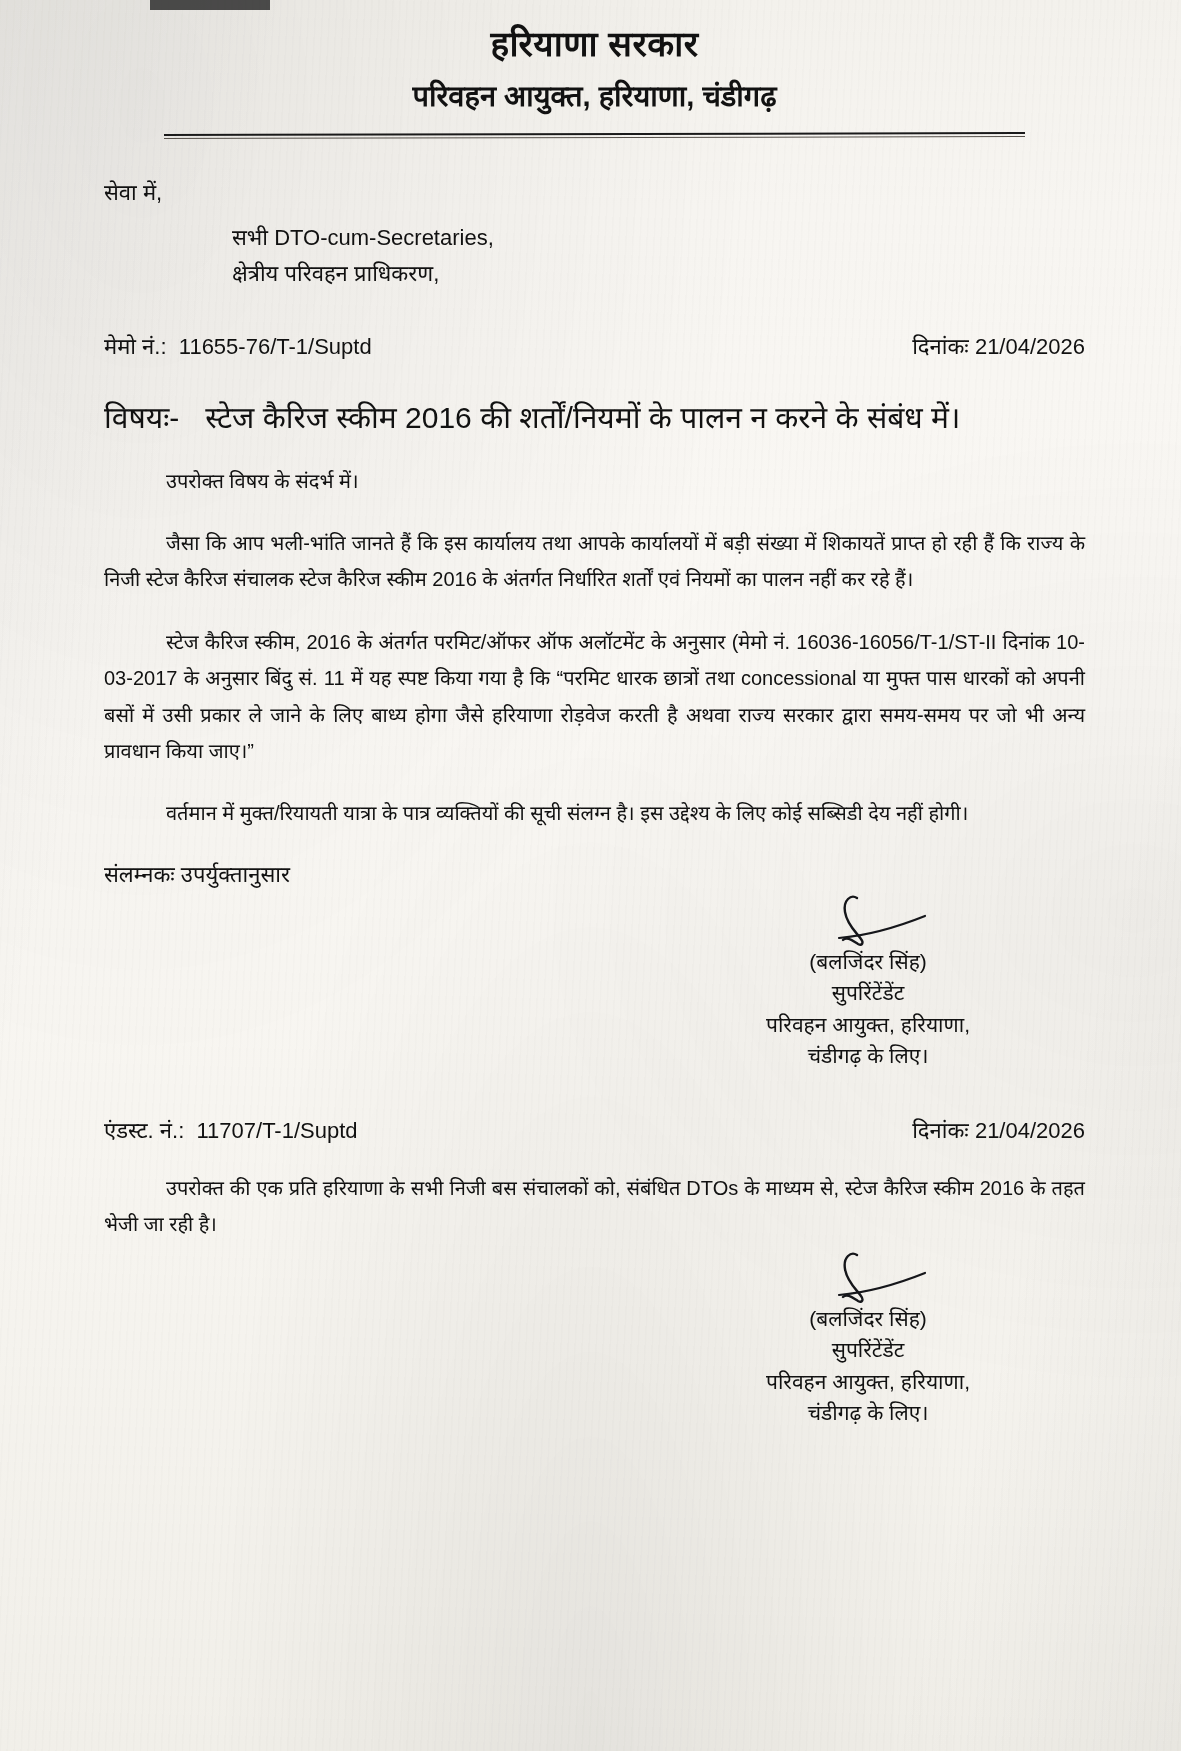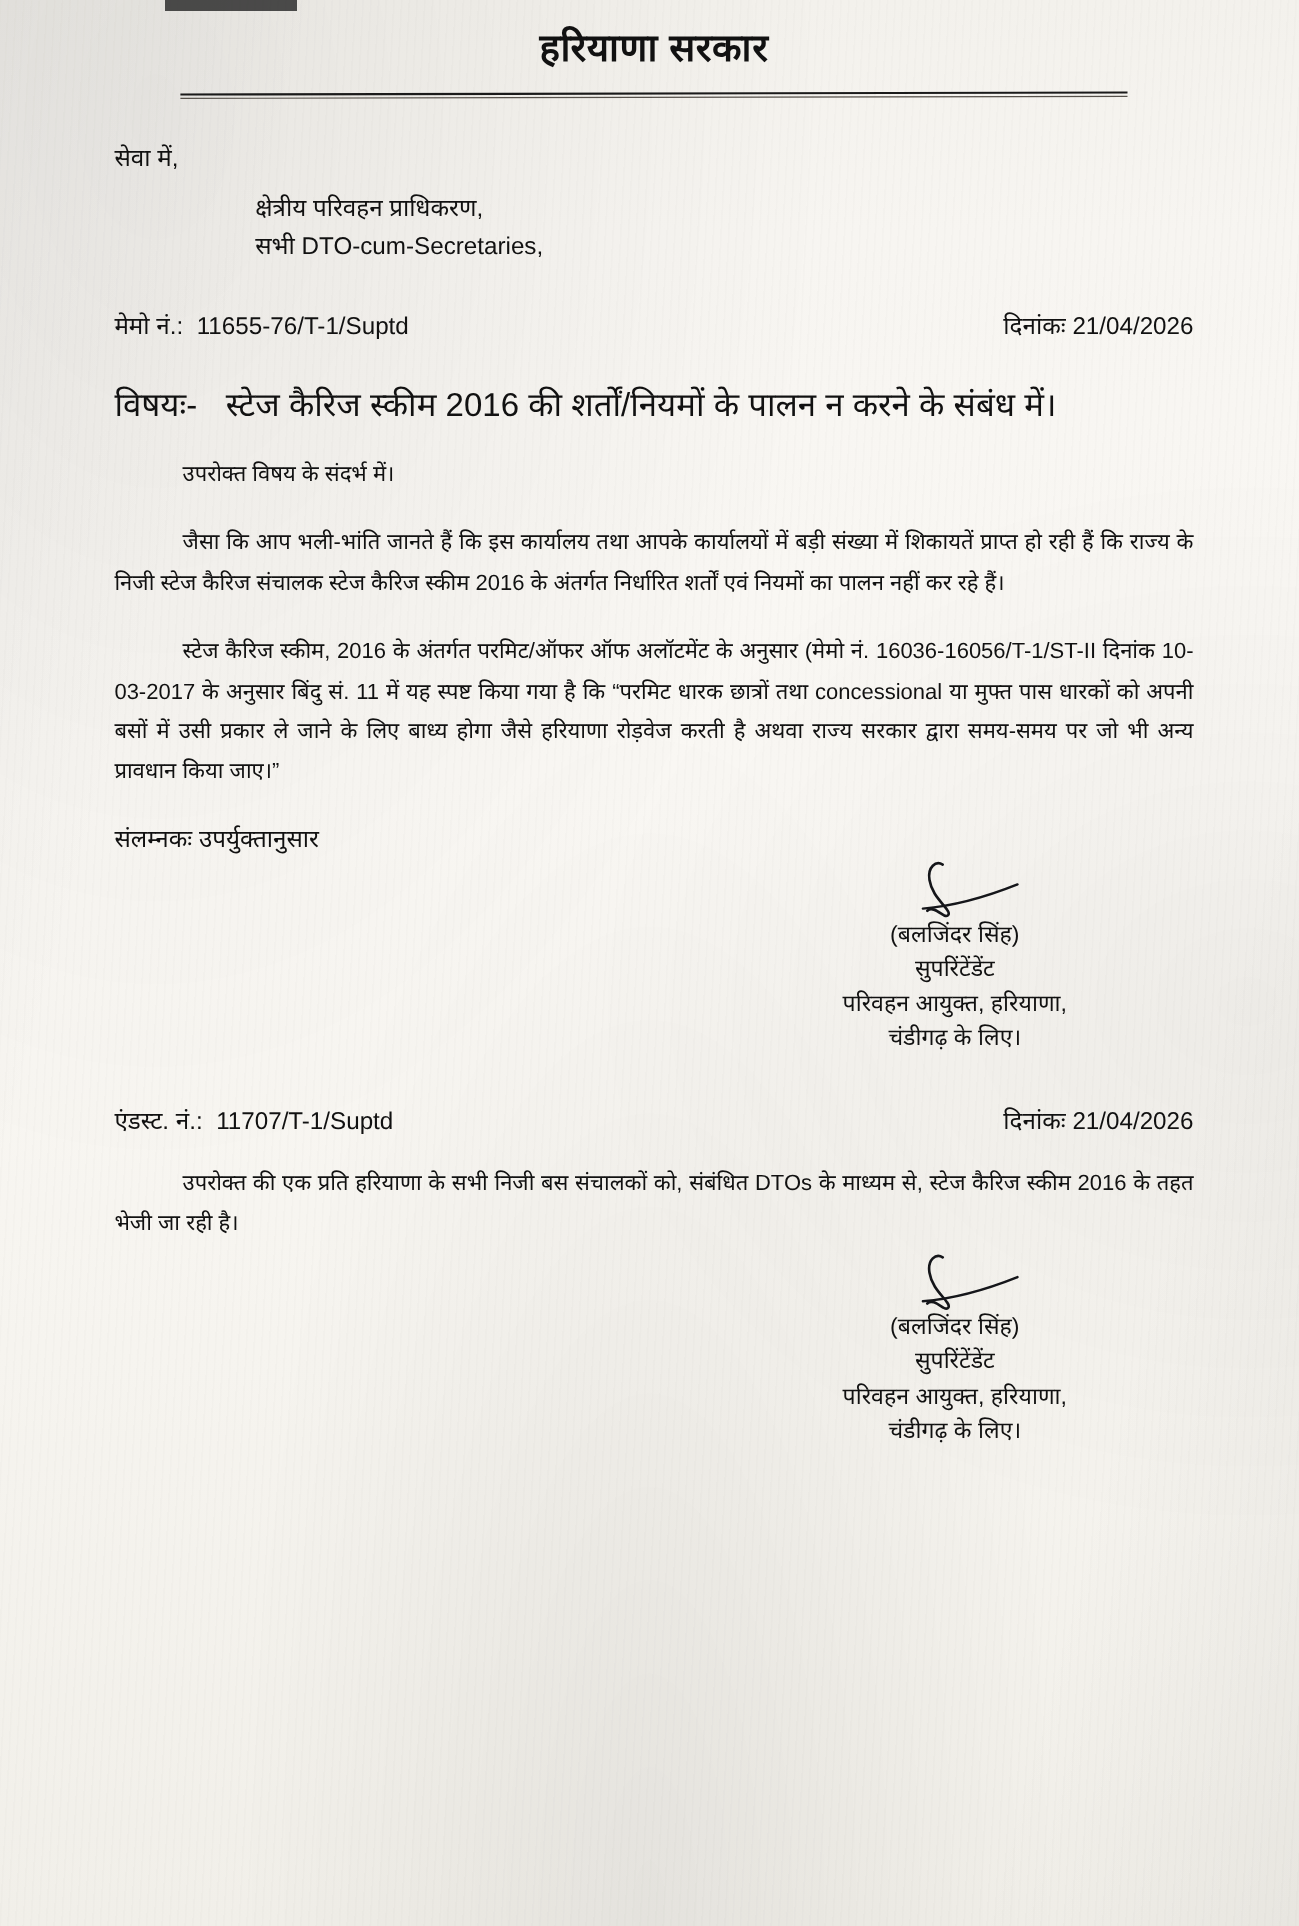--- a/index.html
+++ b/index.html
@@ -175,27 +175,28 @@
 <body>
 
 <div class="page">
   <div class="paper-grain"></div>
   <div class="scan-edge-top"></div>
 
   <div class="content">
 
     <div class="letterhead">
       <div class="gov-title">हरियाणा सरकार</div>
+      <div class="office-title">परिवहन आयुक्त, हरियाणा, चंडीगढ़</div>
     </div>
     <div class="rule"></div>
 
     <div class="to-line">सेवा में,</div>
     <div class="addressee">
+      <div>सभी DTO-cum-Secretaries,</div>
       <div>क्षेत्रीय परिवहन प्राधिकरण,</div>
-      <div>सभी DTO-cum-Secretaries,</div>
     </div>
 
     <div class="memo-row">
       <div class="memo-no">
         <span>मेमो नं.:</span>
         &nbsp;<span>11655-76/T-1/Suptd</span>
       </div>
       <div class="memo-date">
         <span>दिनांकः</span>
         <span>21/04/2026</span>
@@ -203,20 +204,21 @@
     </div>
 
     <div class="subject-row">
       <div class="subject-label">विषयः-</div>
       <div class="subject-text">स्टेज कैरिज स्कीम 2016 की शर्तों/नियमों के पालन न करने के संबंध में।</div>
     </div>
 
     <div class="para no-justify">उपरोक्त विषय के संदर्भ में।</div>
     <div class="para">जैसा कि आप भली-भांति जानते हैं कि इस कार्यालय तथा आपके कार्यालयों में बड़ी संख्या में शिकायतें प्राप्त हो रही हैं कि राज्य के निजी स्टेज कैरिज संचालक स्टेज कैरिज स्कीम 2016 के अंतर्गत निर्धारित शर्तों एवं नियमों का पालन नहीं कर रहे हैं।</div>
     <div class="para">स्टेज कैरिज स्कीम, 2016 के अंतर्गत परमिट/ऑफर ऑफ अलॉटमेंट के अनुसार (मेमो नं. 16036-16056/T-1/ST-II दिनांक 10-03-2017 के अनुसार बिंदु सं. 11 में यह स्पष्ट किया गया है कि “परमिट धारक छात्रों तथा concessional या मुफ्त पास धारकों को अपनी बसों में उसी प्रकार ले जाने के लिए बाध्य होगा जैसे हरियाणा रोड़वेज करती है अथवा राज्य सरकार द्वारा समय-समय पर जो भी अन्य प्रावधान किया जाए।”</div>
+    <div class="para">वर्तमान में मुक्त/रियायती यात्रा के पात्र व्यक्तियों की सूची संलग्न है। इस उद्देश्य के लिए कोई सब्सिडी देय नहीं होगी।</div>
 
     <div class="closing-line">संलम्नकः उपर्युक्तानुसार</div>
 
     <div class="sign-block">
       <div class="signature-mark">
         <svg width="150" height="56" viewBox="0 0 150 56" fill="none" xmlns="http://www.w3.org/2000/svg" aria-hidden="true">
           <path d="M58 6 C52 2, 44 8, 46 20 C48 33, 58 41, 62 47 C65 51, 63 54, 59 52 C54 49, 48 44, 44 48" stroke="#15161a" stroke-width="2.4" stroke-linecap="round" fill="none"></path>
           <path d="M40 46 C64 44, 96 36, 126 24" stroke="#15161a" stroke-width="2.2" stroke-linecap="round" fill="none"></path>
         </svg>
       </div>

